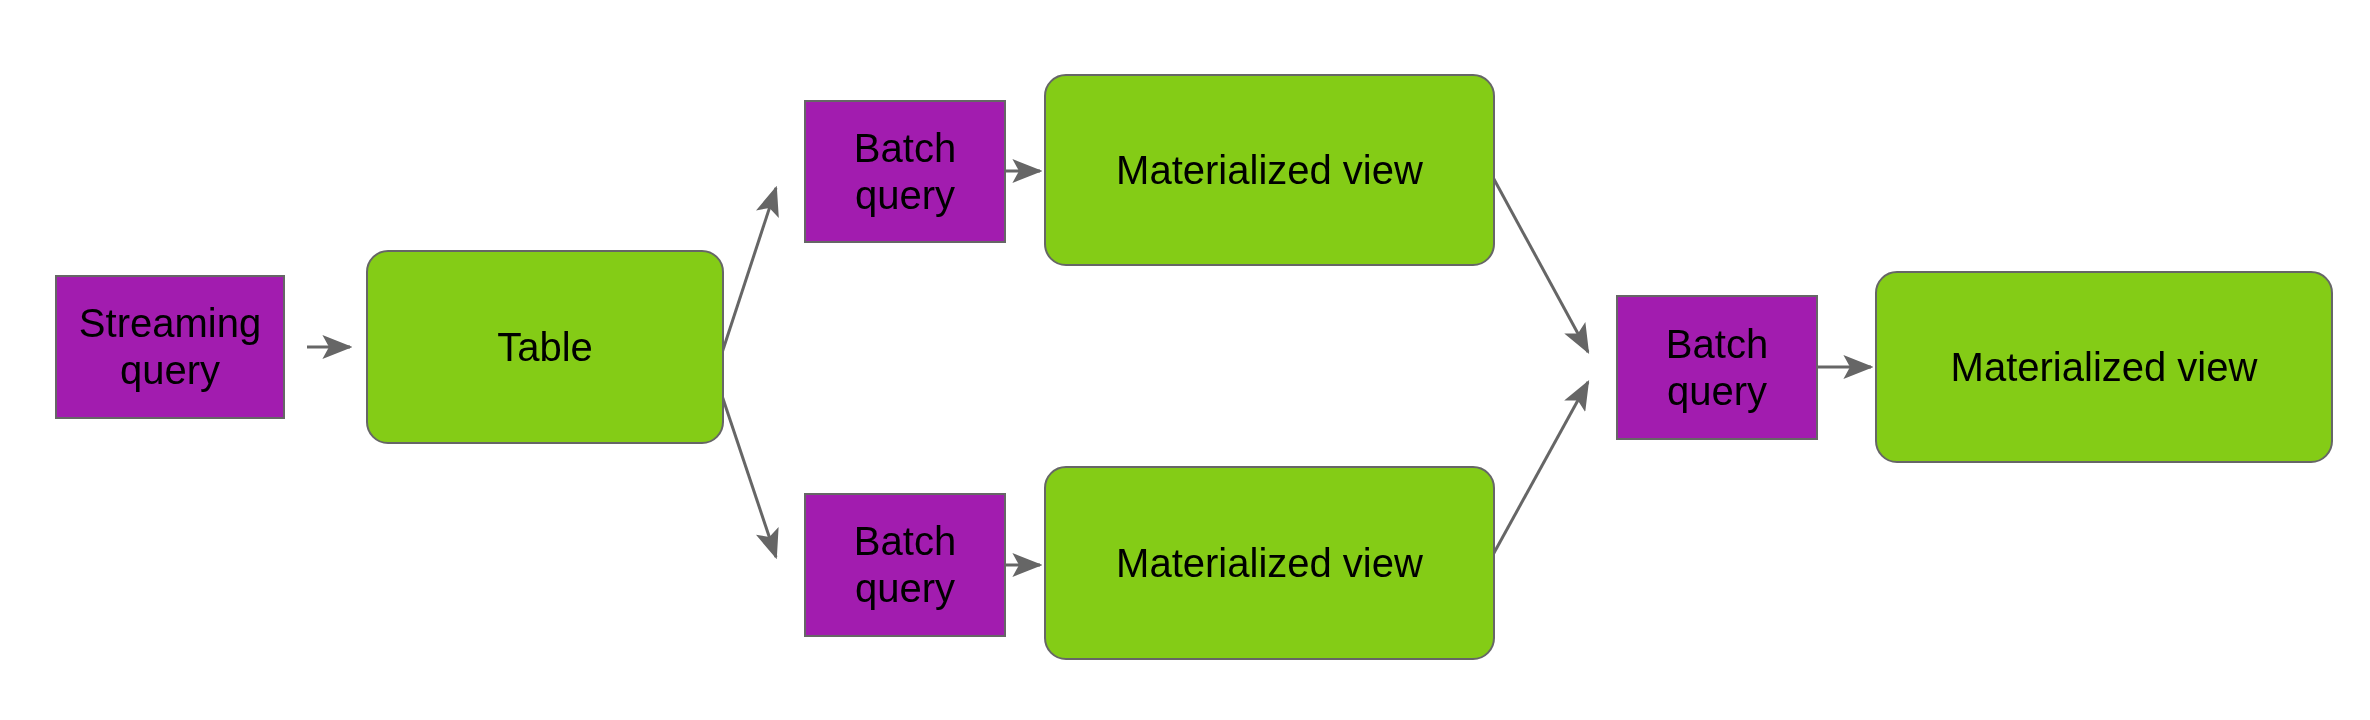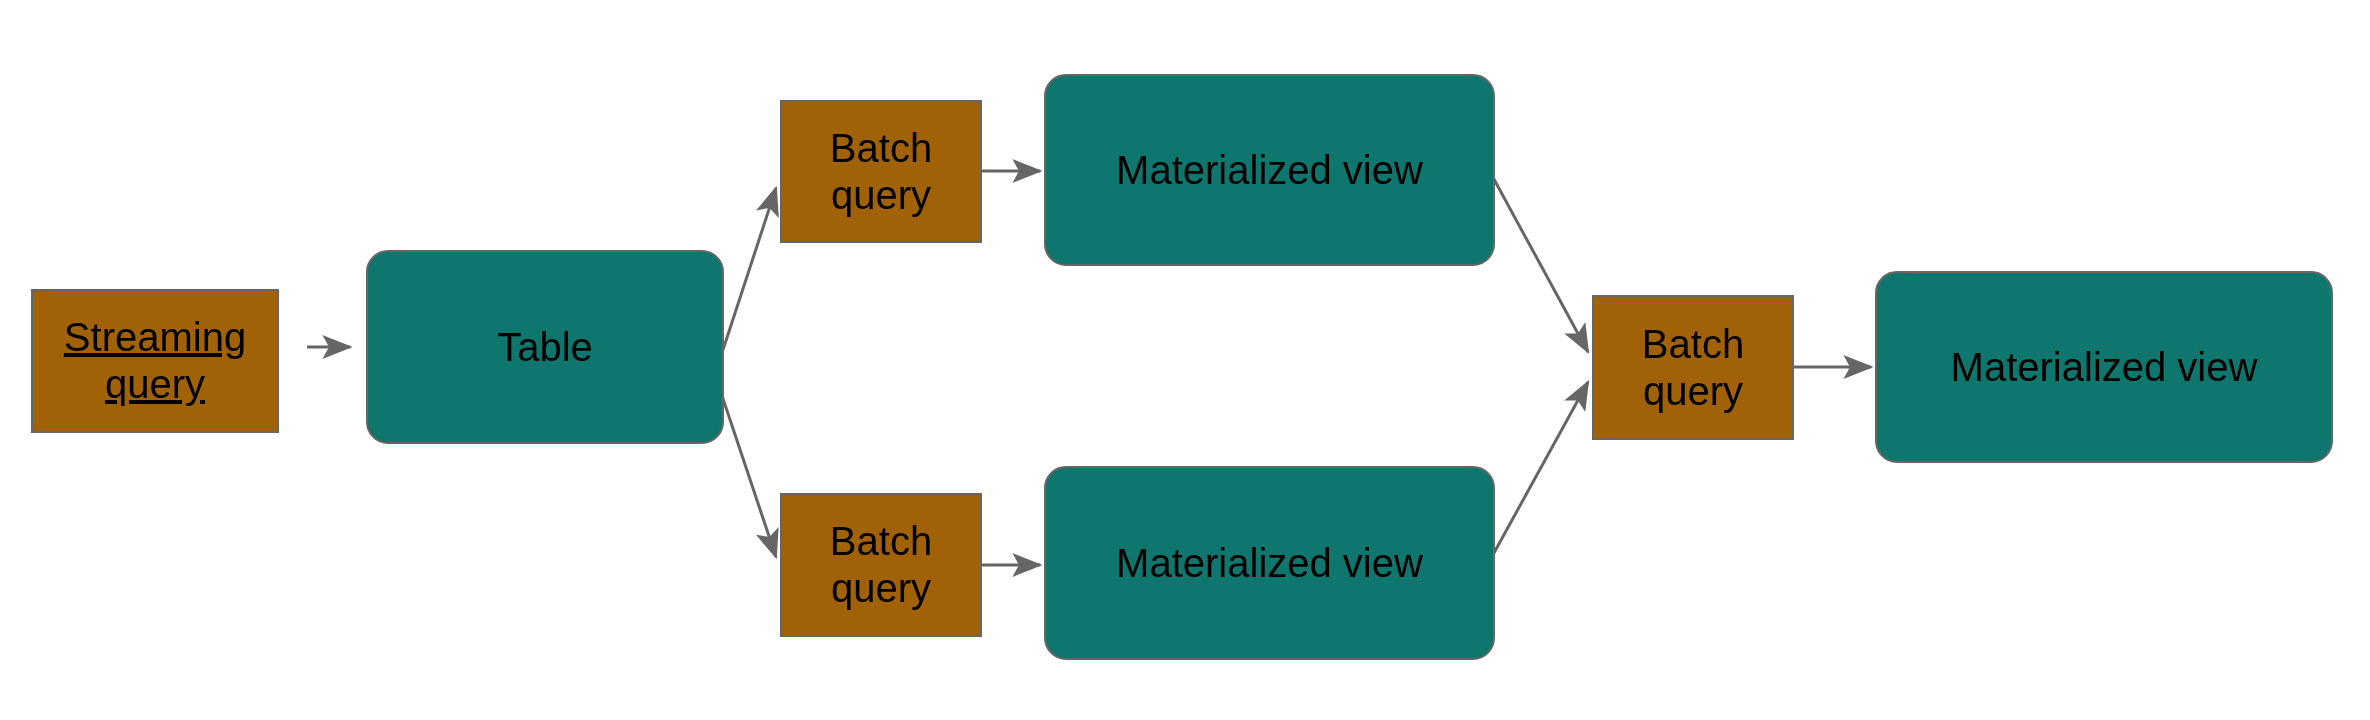--- a/index.html
+++ b/index.html
@@ -31,33 +31,34 @@
     display: flex;
     align-items: center;
     justify-content: center;
     text-align: center;
     color: #000000;
     line-height: 1.17;
     border: 2px solid #666666;
     z-index: 2;
   }
   .node-process {
-    background: #a16207;
+    background: #a21caf;
     border-radius: 0;
+    margin-left: 24px;
   }
   .node-store {
-    background: #0f766e;
+    background: #84cc16;
     border-radius: 22px;
   }
   .node-label {
     white-space: pre-line;
     padding: 0 6px;
   }
   
-  .n-streaming-query { left: 31px;   top: 289px; width: 248px; height: 144px; font-size: 40px; text-decoration: underline; }
+  .n-streaming-query { left: 31px;   top: 275px; width: 230px; height: 144px; font-size: 40px; }
   .n-table           { left: 366px;  top: 250px; width: 358px; height: 194px; font-size: 40px; }
   .n-batch-top       { left: 780px;  top: 100px; width: 202px; height: 143px; font-size: 40px; }
   .n-mv-top          { left: 1044px; top: 74px;  width: 451px; height: 192px; font-size: 40px; }
   .n-batch-bottom    { left: 780px;  top: 493px; width: 202px; height: 144px; font-size: 40px; }
   .n-mv-bottom       { left: 1044px; top: 466px; width: 451px; height: 194px; font-size: 40px; }
   .n-batch-center    { left: 1592px; top: 295px; width: 202px; height: 145px; font-size: 40px; }
   .n-mv-right        { left: 1875px; top: 271px; width: 458px; height: 192px; font-size: 40px; }
 </style>
 </head>
 <body>

